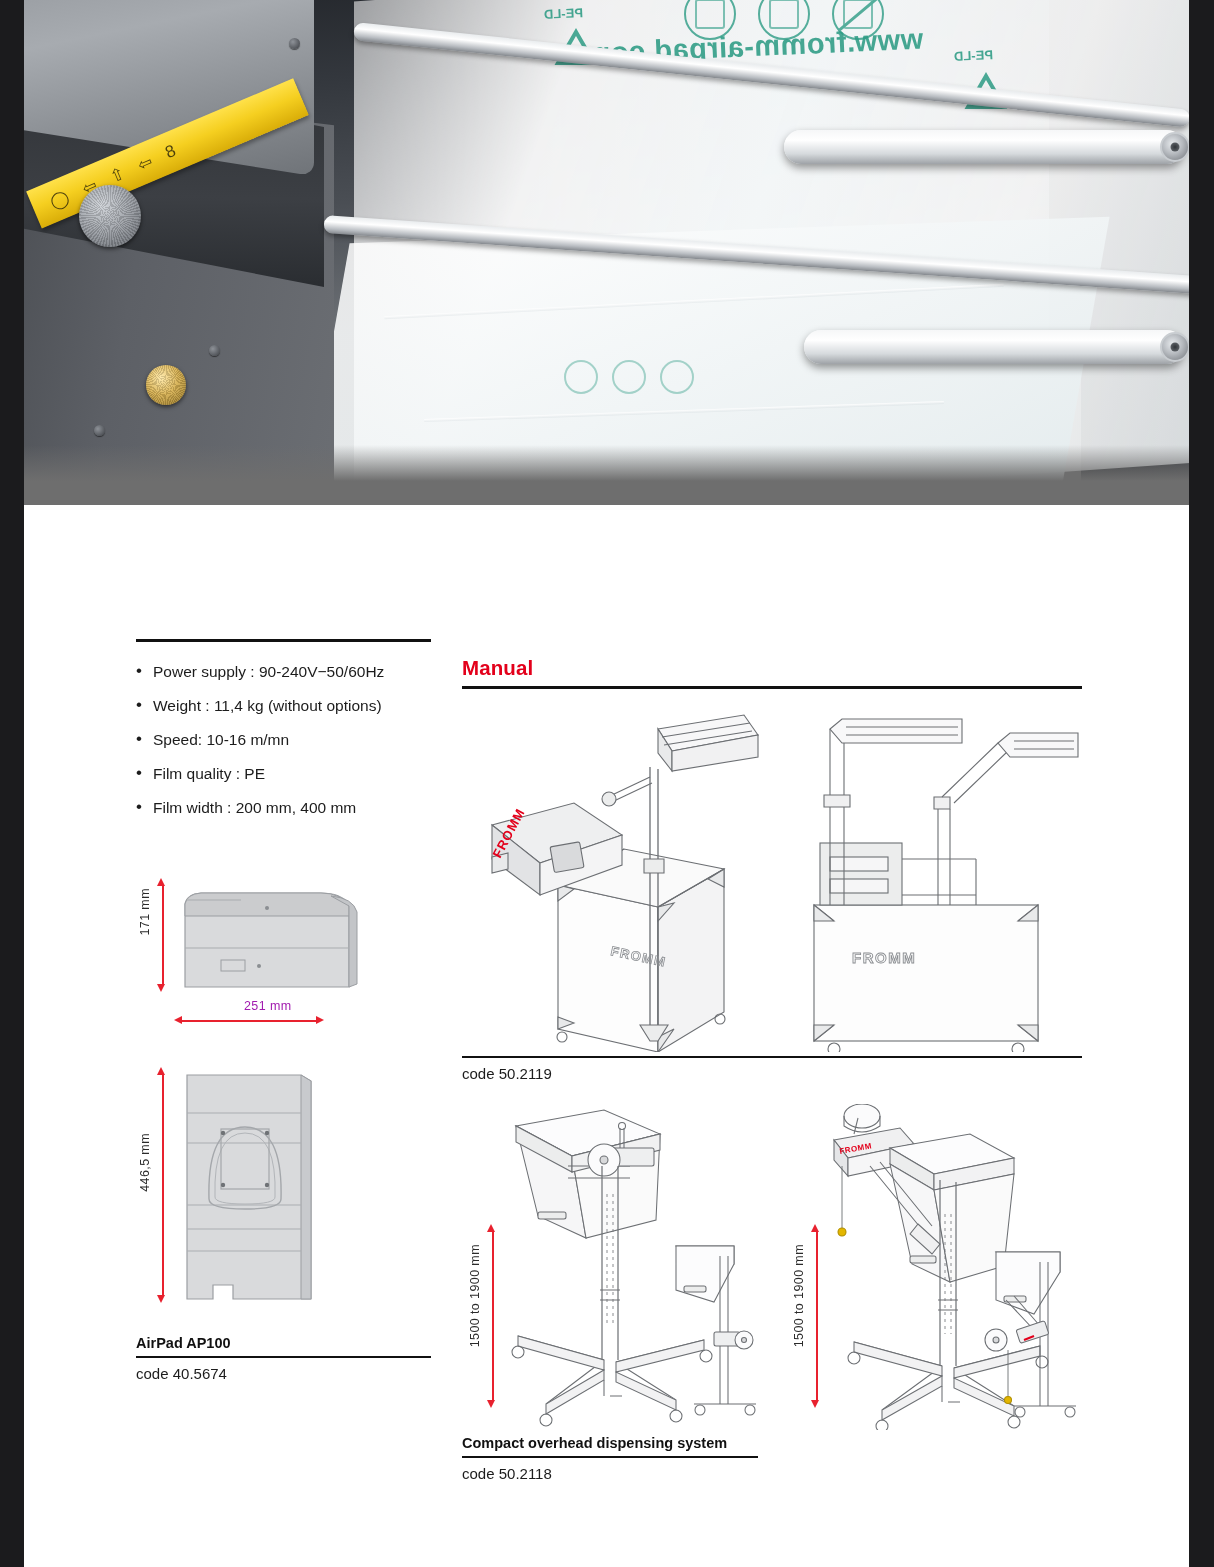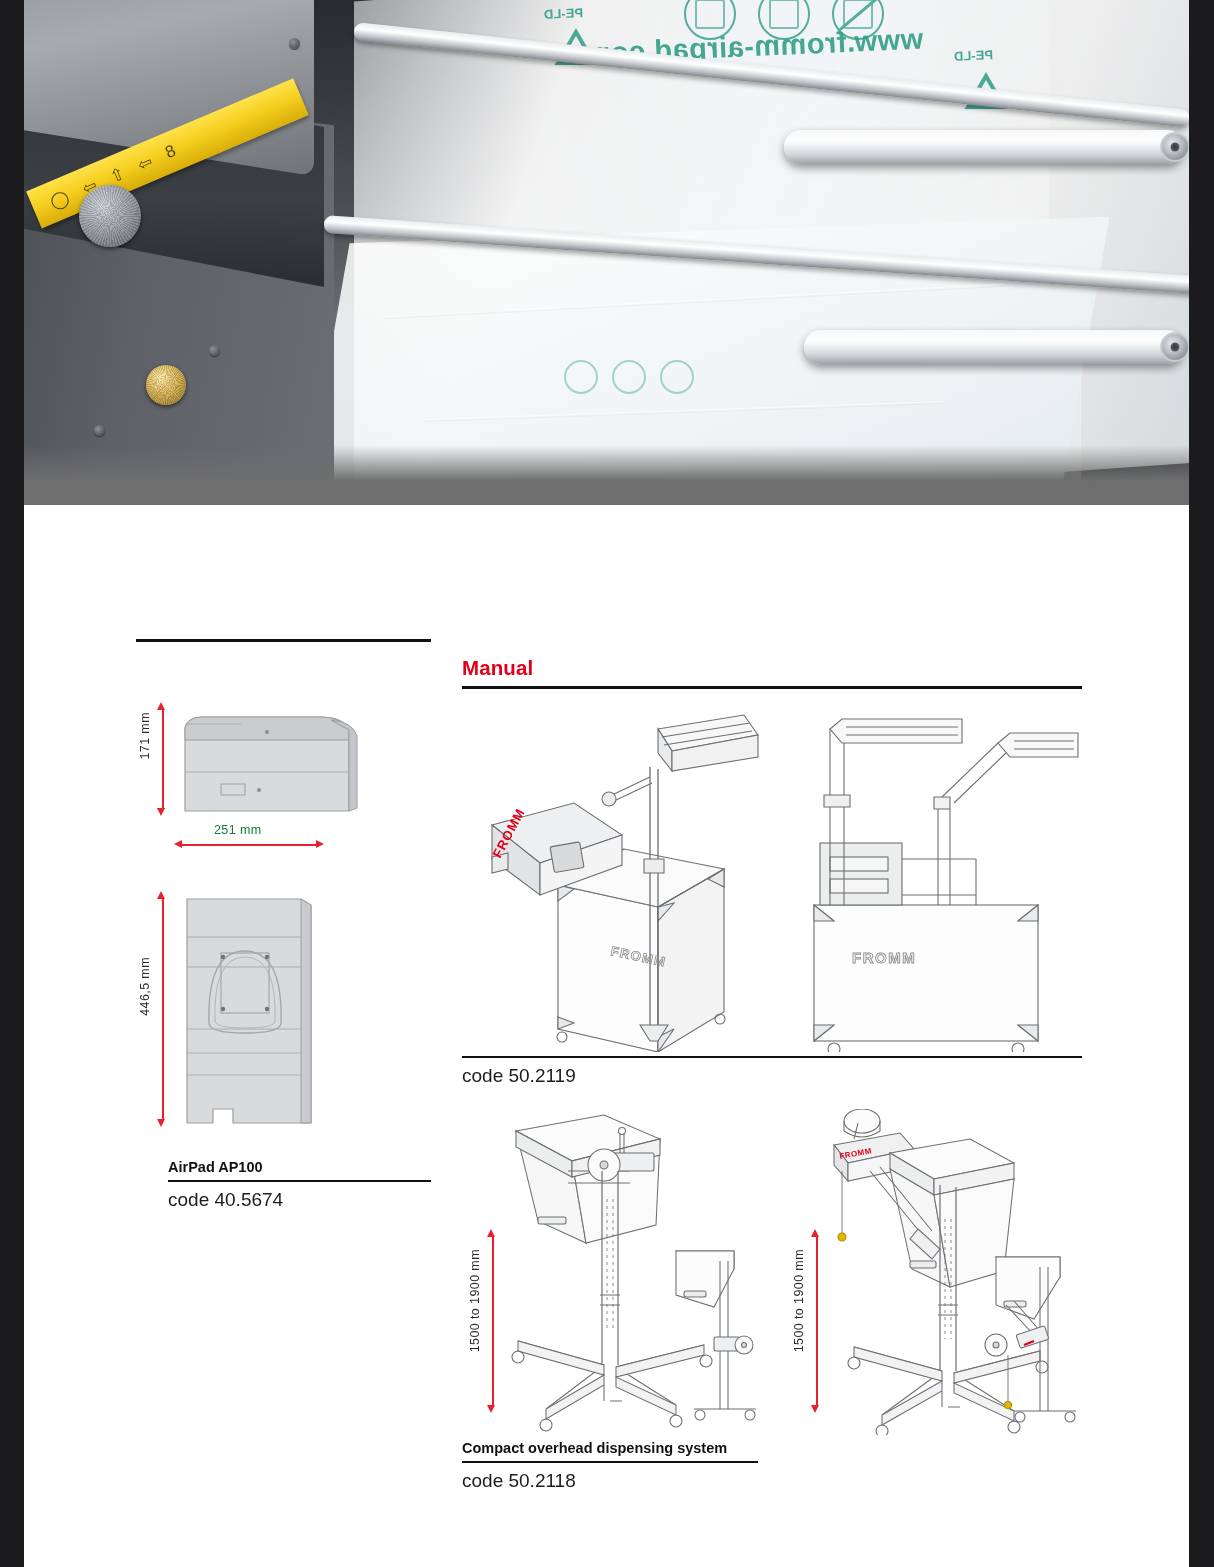--- a/index.html
+++ b/index.html
@@ -205,37 +205,37 @@
 
   
   .dim-block { position: relative; }
   .dim-label-v {
     position: absolute;
     writing-mode: vertical-rl;
     transform: rotate(180deg);
     font-size: 12.5px; color: #2a2a2a; letter-spacing: .4px;
   }
   .dim-label-h {
-    position: absolute; font-size: 12.5px; color: #15803d; letter-spacing: .4px;
+    position: absolute; font-size: 12.5px; color: #a21caf; letter-spacing: .4px; margin-left: 30px;
   }
   .arrow-v, .arrow-h { position: absolute; background: #e8212e; }
   .arrow-v { width: 1.6px; }
   .arrow-h { height: 1.6px; }
   .ah { position: absolute; width: 0; height: 0; }
   .ah.up    { border-left: 4.5px solid transparent; border-right: 4.5px solid transparent; border-bottom: 8px solid #e8212e; }
   .ah.down  { border-left: 4.5px solid transparent; border-right: 4.5px solid transparent; border-top: 8px solid #e8212e; }
   .ah.left  { border-top: 4.5px solid transparent; border-bottom: 4.5px solid transparent; border-right: 8px solid #e8212e; }
   .ah.right { border-top: 4.5px solid transparent; border-bottom: 4.5px solid transparent; border-left: 8px solid #e8212e; }
 
   
   .cap {
     font-size: 14.5px; font-weight: bold; color: #111; line-height: 18px;
   }
   .cap-rule { border: 0; border-top: 2.5px solid #111; margin: 4px 0 7px 0; }
-  .cap-code { font-size: 19px; color: #1c1c1c; }
+  .cap-code { font-size: 15px; color: #1c1c1c; }
 
   .opt-grid-top { display: flex; gap: 24px; }
   .opt-bottom { display: flex; gap: 28px; }
   .opt-cell { flex: 1; }
 
   svg { display: block; }
 </style>
 </head>
 <body>
 
@@ -309,20 +309,27 @@
       </div>
 
       <div class="hero-bottomgrey"></div>
     </div>
 
     <div class="content">
 
       <div class="col-left">
         <hr class="rule-thick">
 
+        <ul class="spec-list">
+          <li>Power supply : 90-240V−50/60Hz</li>
+          <li>Weight : 11,4 kg (without options)</li>
+          <li>Speed: 10-16 m/mn</li>
+          <li>Film quality : PE</li>
+          <li>Film width : 200 mm, 400 mm</li>
+        </ul>
 
         <div class="dim-block" style="height:185px; margin-top:50px;">
           <div class="dim-label-v" style="left:2px; top:20px;">171 mm</div>
           <div class="arrow-v" style="left:26px; top:18px; height:98px;"></div>
           <div class="ah up" style="left:21px; top:10px;"></div>
           <div class="ah down" style="left:21px; top:116px;"></div>
 
           <svg width="190" height="112" style="position:absolute; left:45px; top:14px;" viewBox="0 0 190 112">
             <path d="M4 22 Q6 12 20 11 L140 11 Q160 11 168 22 L168 105 L4 105 Z" fill="#d9dadc" stroke="#9b9ea2" stroke-width="1.2"></path>
             <path d="M4 22 Q6 12 20 11 L140 11 Q160 11 168 24 L168 34 L4 34 Z" fill="#cbccce" stroke="#9b9ea2" stroke-width="1"></path>
@@ -357,21 +364,21 @@
             <path d="M28 128 Q26 56 64 56 Q102 56 100 128 Q100 138 64 138 Q28 138 28 128 Z" fill="none" stroke="#a4a7ab" stroke-width="1.4"></path>
             <path d="M34 126 Q32 62 64 62 Q96 62 94 126 Q94 133 64 133 Q34 133 34 126 Z" fill="none" stroke="#b2b5b9" stroke-width="1"></path>
             <rect x="40" y="58" width="48" height="60" fill="none" stroke="#a4a7ab" stroke-width="1.2"></rect>
             <circle cx="42" cy="62" r="2.2" fill="#6f7276"></circle>
             <circle cx="86" cy="62" r="2.2" fill="#6f7276"></circle>
             <circle cx="42" cy="114" r="2.2" fill="#6f7276"></circle>
             <circle cx="86" cy="114" r="2.2" fill="#6f7276"></circle>
           </svg>
         </div>
 
-        <div style="margin-top:16px;margin-left:32px;">
+        <div style="margin-top:16px;">
           <div class="cap">AirPad AP100</div>
           <hr class="cap-rule">
           <div class="cap-code">code 40.5674</div>
         </div>
       </div>
 
       <div class="col-right">
         <div class="head-red" style="padding-top:22px;">Manual</div>
         <hr class="rule-thick">
 

